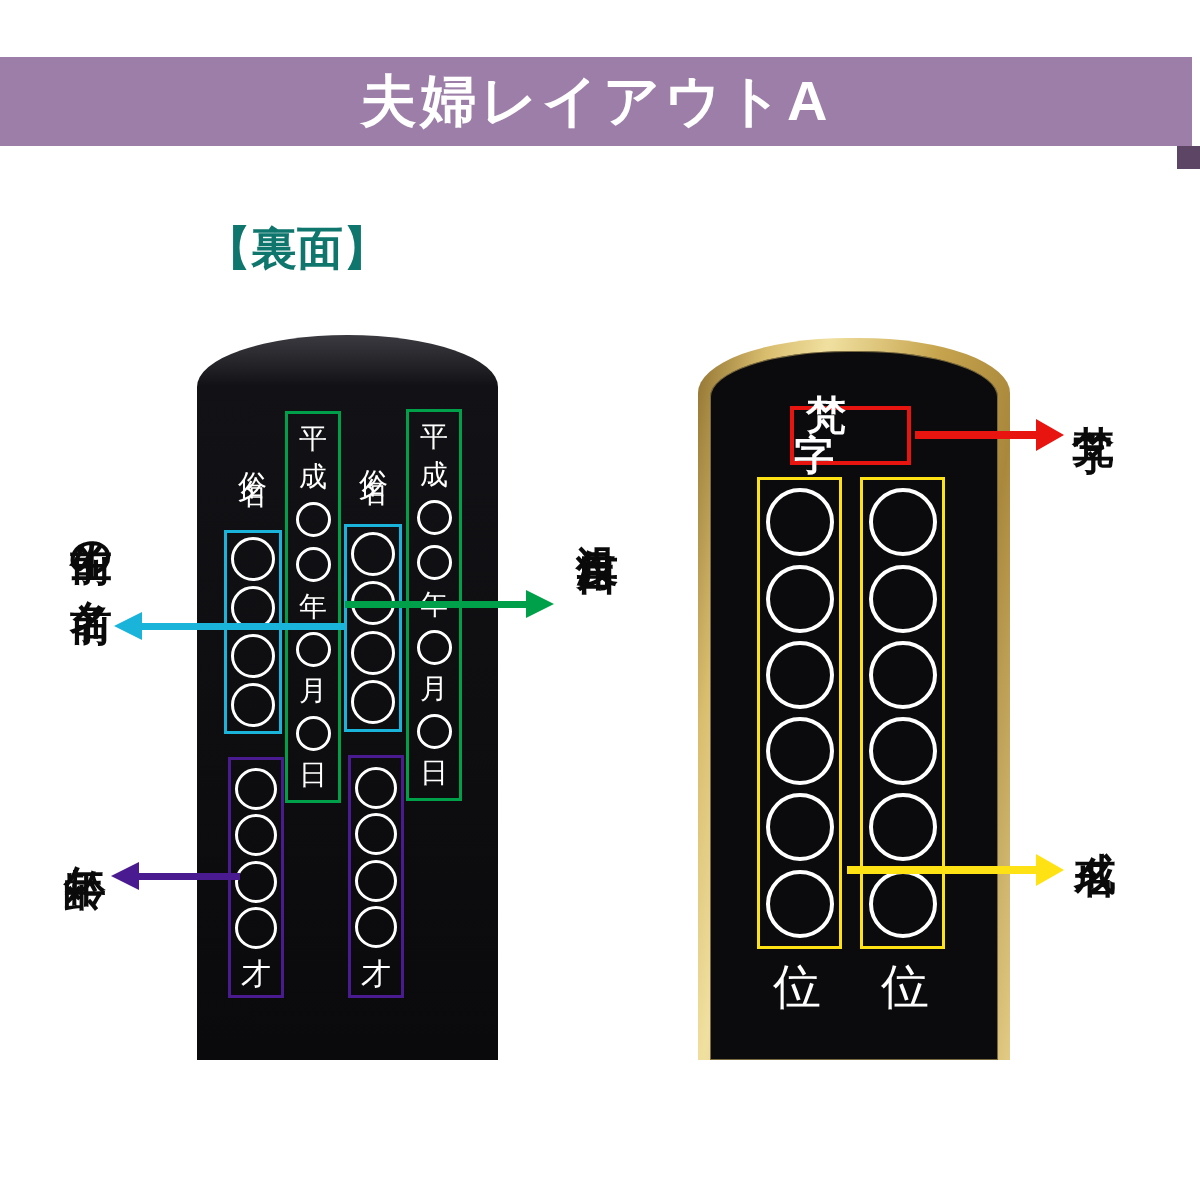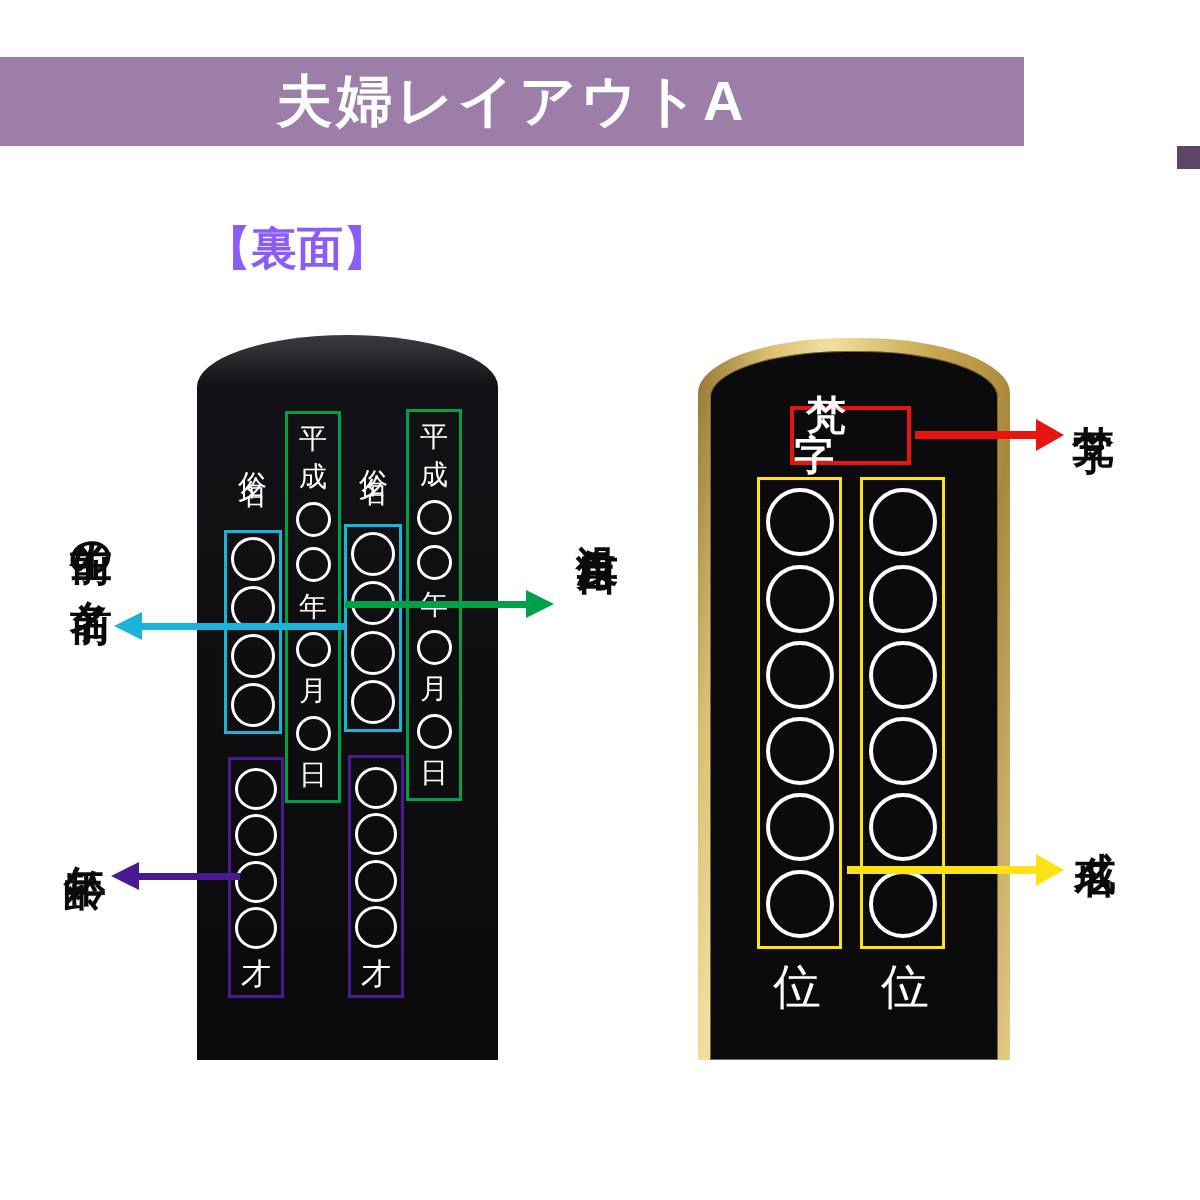--- a/index.html
+++ b/index.html
@@ -1,29 +1,29 @@
 <!DOCTYPE html>
 <html style="--header_bg: #9d7ea8; --header_tab: #5d4566; --cyan: #1ab3da; --green: #00a04a; --purple: #4a1a90; --red: #e71410; --yellow: #ffe214;"><head>
 <meta charset="utf-8">
 <style>
   * { margin:0; padding:0; box-sizing:border-box; }
   html,body { width:1200px; height:1200px; background:#ffffff; }
   .canvas { position:relative; width:1200px; height:1200px; overflow:hidden;
             font-family:"Liberation Sans", sans-serif; background:#ffffff; }
 
   
-  .header { position:absolute; left:0; top:57px; width:1024px; height:89px;
+  .header { position:absolute; left:0; top:57px; width:1192px; height:89px;
             background:var(--header_bg,#9d7ea8); display:flex; align-items:center; justify-content:center; z-index:2; }
   .header-title { color:#ffffff; font-size:56px; font-weight:bold; letter-spacing:4px; }
   .header-tab { position:absolute; left:1177px; top:146px; width:23px; height:23px;
                 background:var(--header_tab,#5d4566); z-index:2; }
 
   
   .section-title { position:absolute; width:300px; text-align:center; font-size:46px;
-                   font-weight:bold; color:#8b5cf6; z-index:2; }
+                   font-weight:bold; color:#0f766e; z-index:2; }
   .back-title  { left:147px; top:218px; }
   .front-title { left:697px; top:218px; }
 
   
   .tablet { position:absolute; z-index:1; }
   .back-tablet { left:197px; top:335px; width:301px; height:725px;
                  border-radius:150px 150px 0 0 / 52px 52px 0 0;
                  background:linear-gradient(180deg,#3a3a40 0%,#121216 7%,#0a0a0c 100%); }
 
   .outline-box { position:absolute; display:flex; flex-direction:column;

